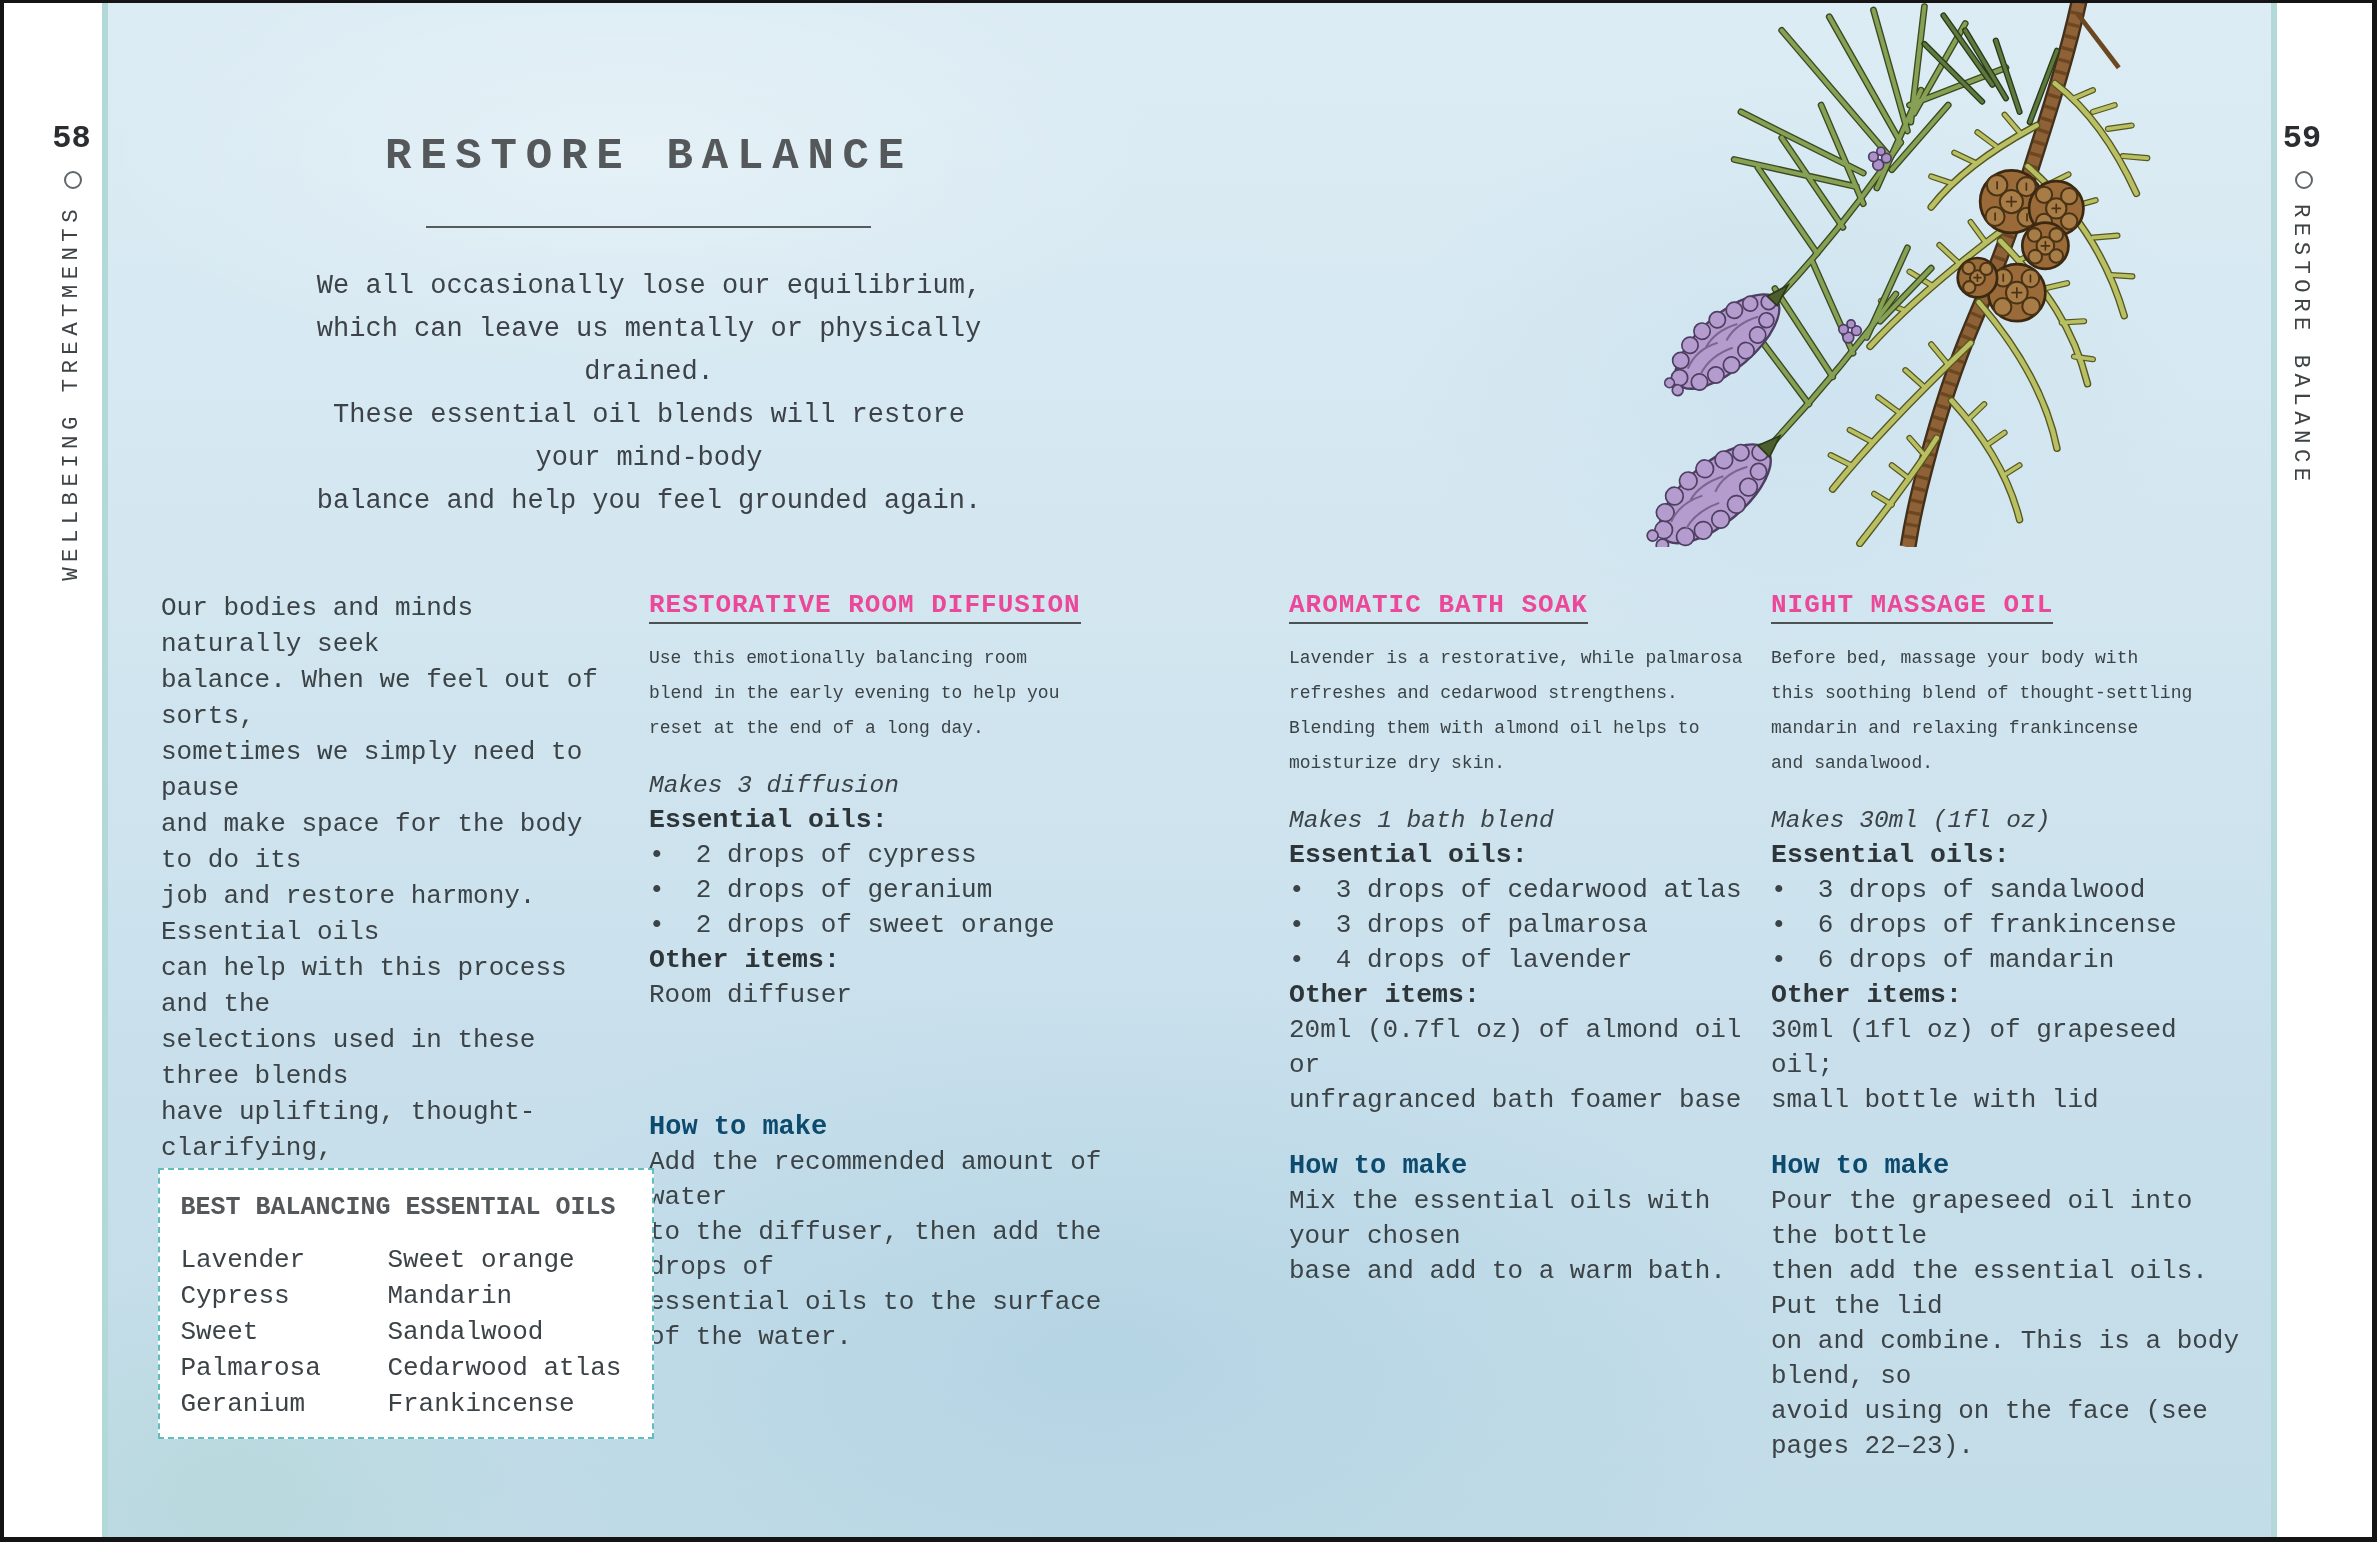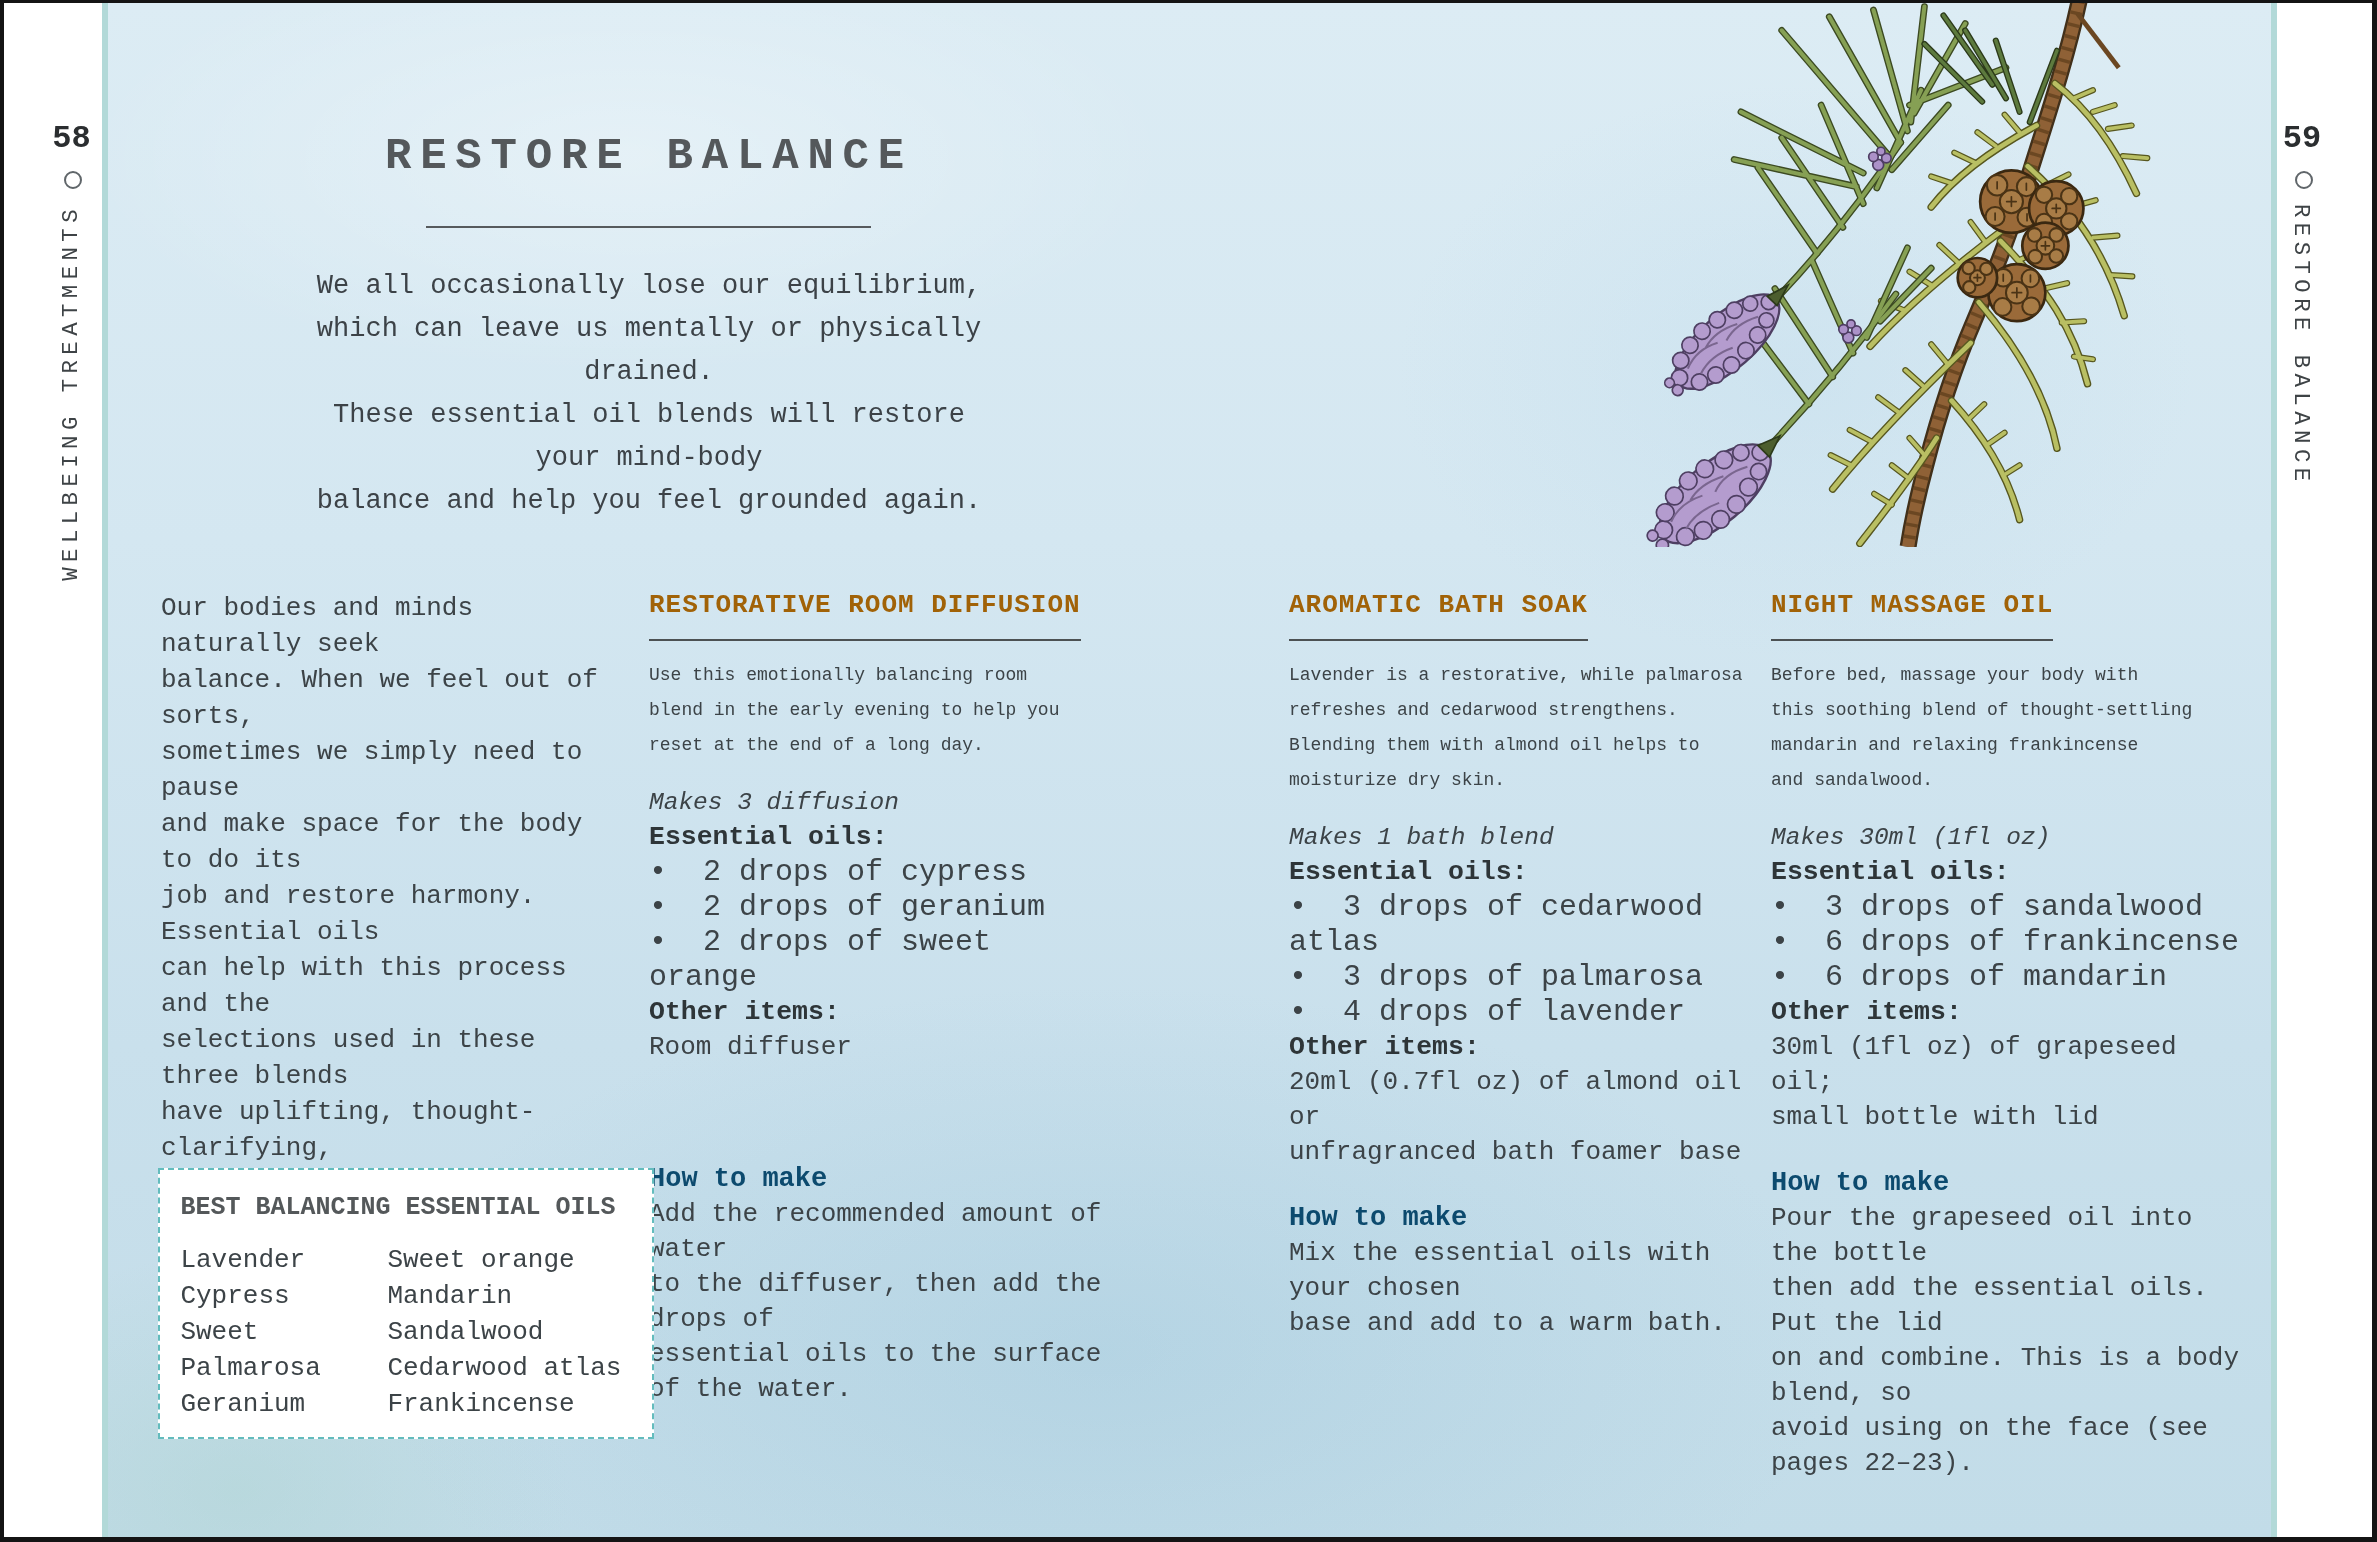--- a/index.html
+++ b/index.html
@@ -50,25 +50,25 @@
     font-size:27px;line-height:43px;color:#3c4247;white-space:pre-line;z-index:5;}
 
   
   .col{position:absolute;top:590px;z-index:5;color:#3c4347;}
   .col1{left:161px;width:446px;}
   .col2{left:649px;width:460px;}
   .col3{left:1289px;width:469px;}
   .col4{left:1771px;width:480px;}
   .lead{font-size:26px;line-height:36px;white-space:pre-line;}
   .r-heading{display:inline-block;font-size:26px;font-weight:bold;letter-spacing:1px;
-    color:#a16207;padding-bottom:19px;border-bottom:2px solid #4c5153;margin:0 0 17px 0;}
+    color:#ec4899;padding-bottom:2px;border-bottom:2px solid #4c5153;margin:0 0 17px 0;}
   .r-intro{font-size:18px;line-height:35px;white-space:pre-line;margin:0 0 22.4px 0;}
   .r-makes{font-size:24.5px;font-style:italic;line-height:35px;}
   .r-label{font-size:26.5px;font-weight:bold;line-height:35px;color:#2e3538;}
-  .oil-item{font-size:30px;line-height:35px;}
+  .oil-item{font-size:26px;line-height:35px;}
   .oil-item::before{content:"\2022\00a0\00a0";}
   .r-other{font-size:26px;line-height:35px;white-space:pre-line;}
   .how-label{font-size:27px;font-weight:bold;color:#0c4a6e;margin-top:31px;line-height:35px;}
   .col2 .how-label{margin-top:97px;}
   .how-text{font-size:26px;line-height:35px;white-space:pre-line;}
 
   
   .best-box{position:absolute;left:158px;top:1168px;width:496px;height:271px;z-index:5;
     background:#ffffff;border:2.7px dashed #63bcbd;box-sizing:border-box;padding:19px 20.4px;}
   .best-title{font-size:25px;font-weight:bold;color:#54585a;letter-spacing:0px;margin:4.1px 0 20.4px 0;white-space:nowrap;}

